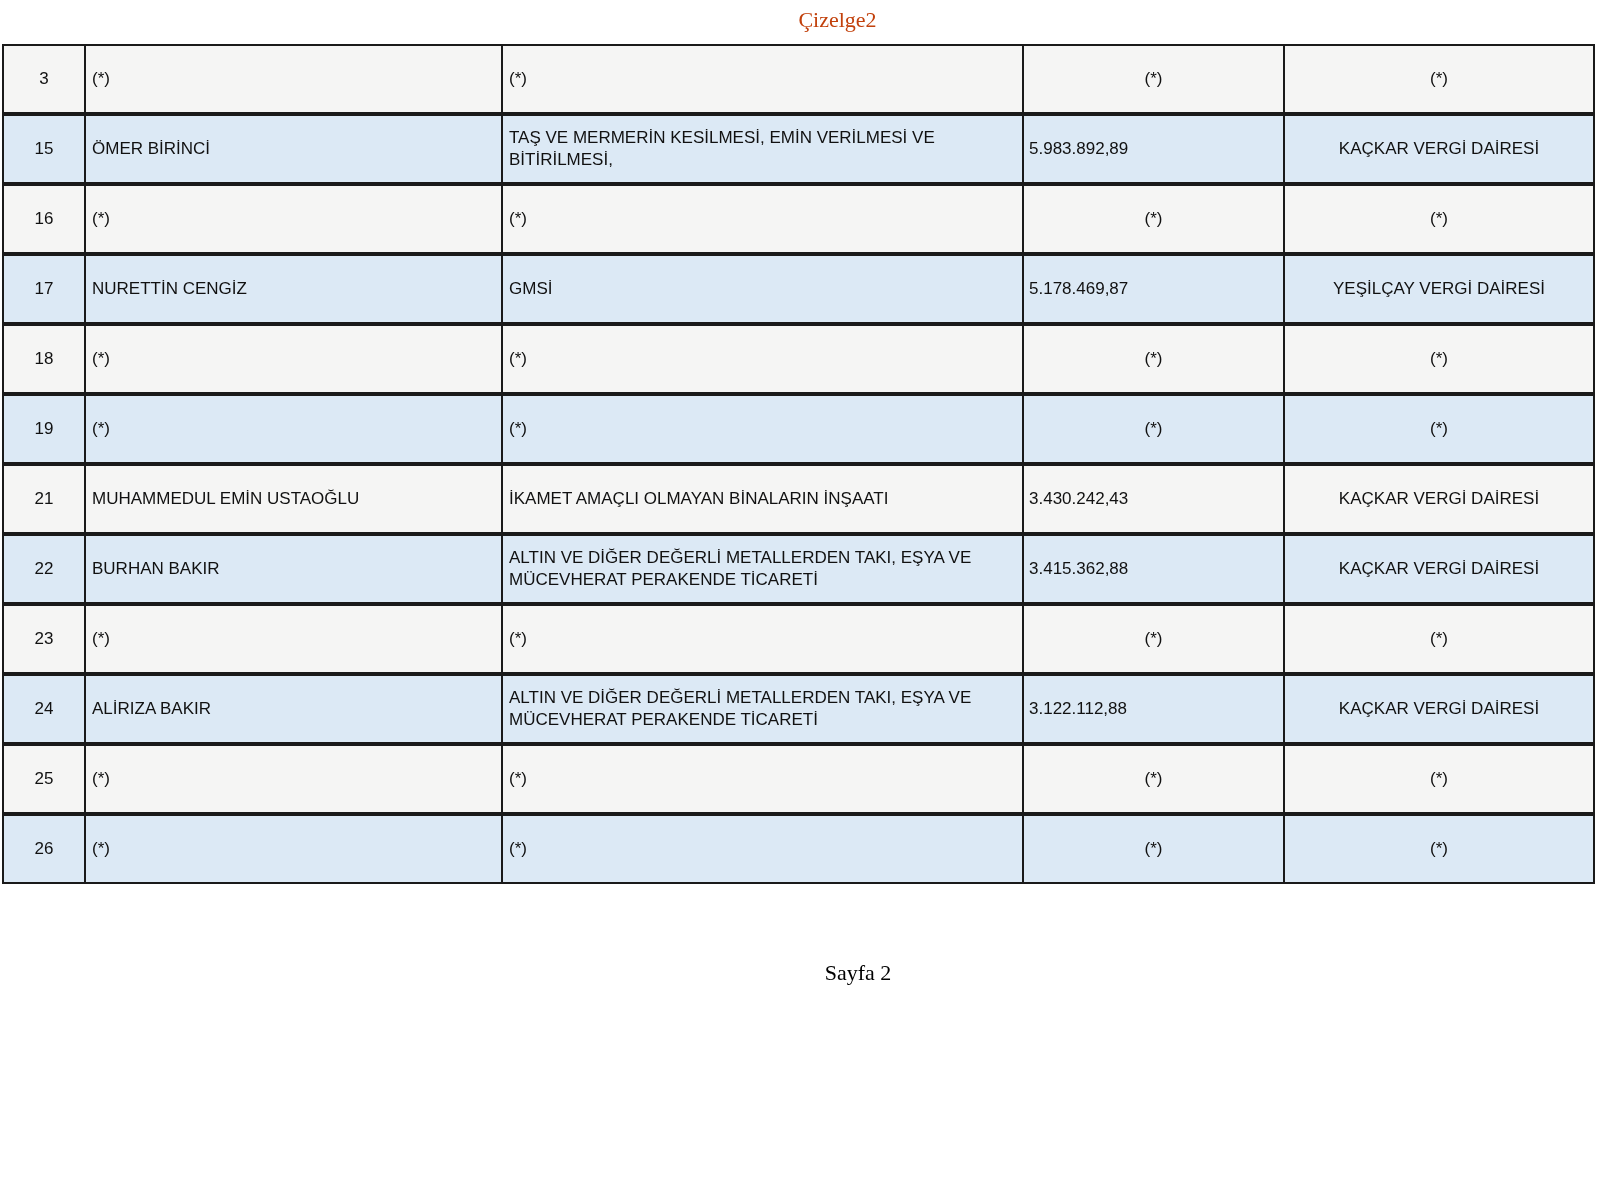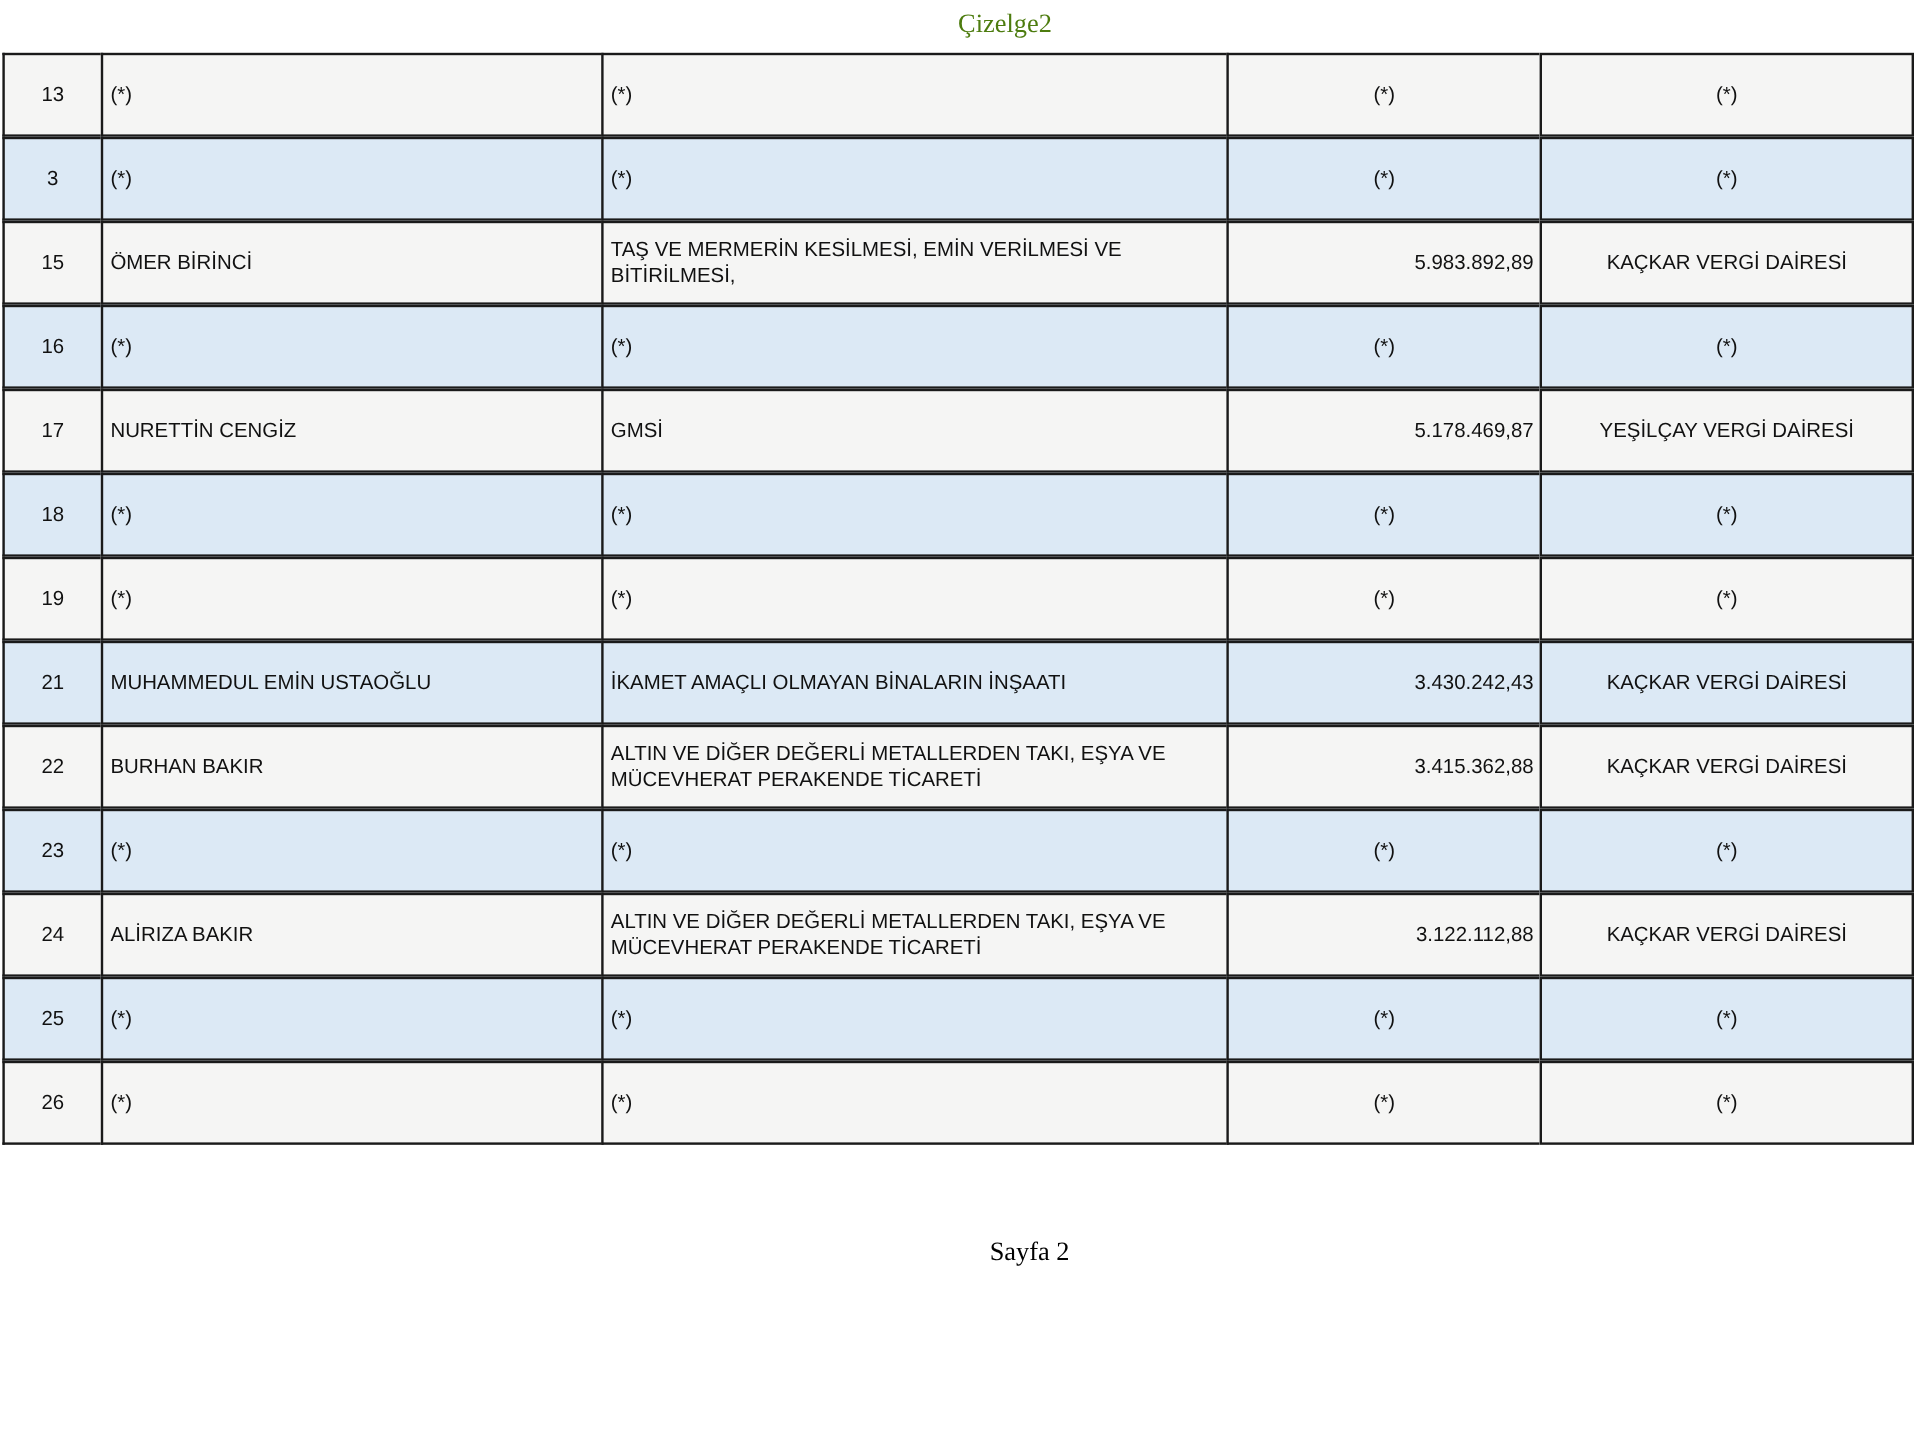--- a/index.html
+++ b/index.html
@@ -9,21 +9,21 @@
     overflow: hidden;
     font-family: "Liberation Sans", "DejaVu Sans", sans-serif;
     color: #111111;
   }
   .doc-title {
     padding-left: 75px;           
     margin-top: 7px;
     text-align: center;
     font-family: "Liberation Serif", "DejaVu Serif", serif;
     font-size: 22px;
-    color: #4d7c0f;
+    color: #c2410c;
     height: 29px;
   }
   table.tax-table {
     margin-left: 2px;
     margin-top: 8px;
     border-collapse: separate;
     border-spacing: 0;
     table-layout: fixed;
     width: 1593px;
   }
@@ -36,46 +36,39 @@
     font-size: 17px;
     line-height: 22px;
     overflow: hidden;
   }
   .tax-table td:last-child { border-right: 2px solid #1a1a1a; }
   .tax-table tr:nth-child(odd)  td { background: #f5f5f4; }
   .tax-table tr:nth-child(even) td { background: #dce9f5; }
   .c-no  { width: 82px;  text-align: center; }
   .c-name{ width: 417px; text-align: left; padding: 0 6px; }
   .c-act { width: 521px; text-align: left; padding: 0 6px; }
-  .c-amt { width: 261px; text-align: right; padding: 0 5px; }
+  .c-amt { width: 261px; padding: 0 5px; }
   .c-amt.redacted { text-align: center; }
   .c-off { width: 312px; text-align: center; padding: 0 4px; }
   .doc-footer {
     padding-left: 116px;
     margin-top: 76px;
     text-align: center;
     font-family: "Liberation Serif", "DejaVu Serif", serif;
     font-size: 22px;
     color: #000000;
   }
 </style>
 </head>
 <body>
 
 <div class="doc-title">Çizelge2</div>
 
 <table class="tax-table">
   <tbody id="table-body">
-  <tr>
-    <td class="c-no">13</td>
-    <td class="c-name">(*)</td>
-    <td class="c-act">(*)</td>
-    <td class="c-amt redacted">(*)</td>
-    <td class="c-off">(*)</td>
-  </tr>
 
   <tr>
     <td class="c-no">3</td>
     <td class="c-name">(*)</td>
     <td class="c-act">(*)</td>
     <td class="c-amt redacted">(*)</td>
     <td class="c-off">(*)</td>
   </tr>
 
   <tr>

